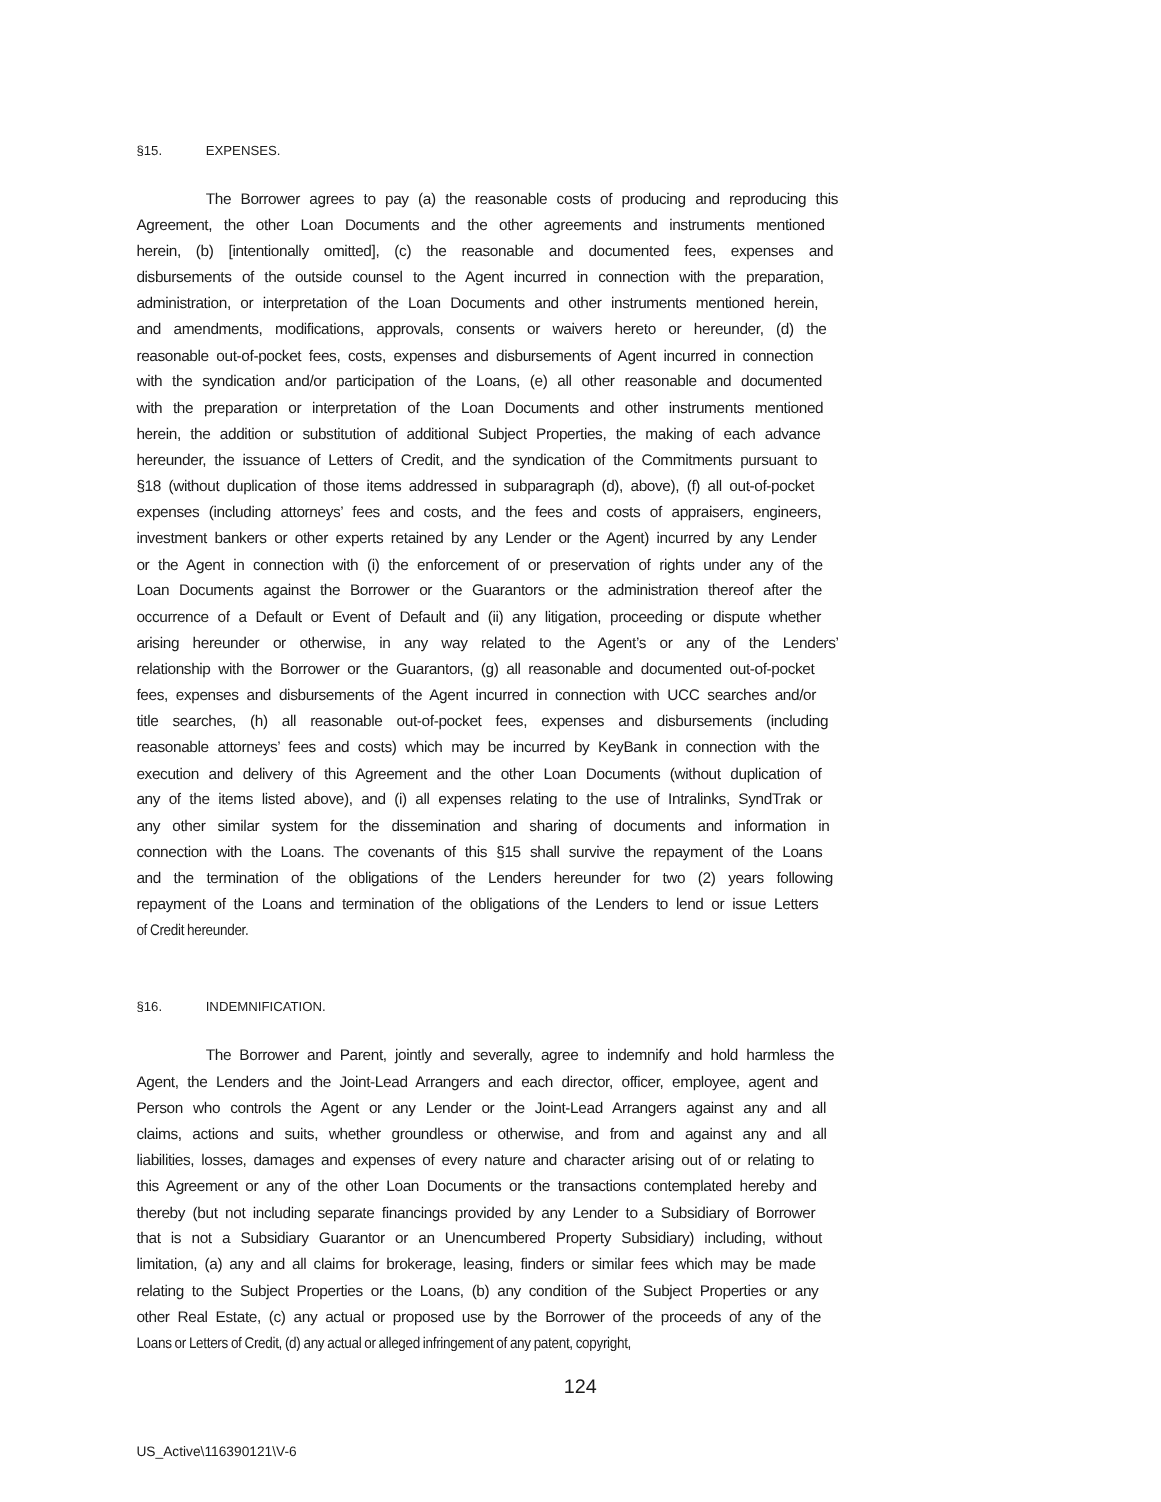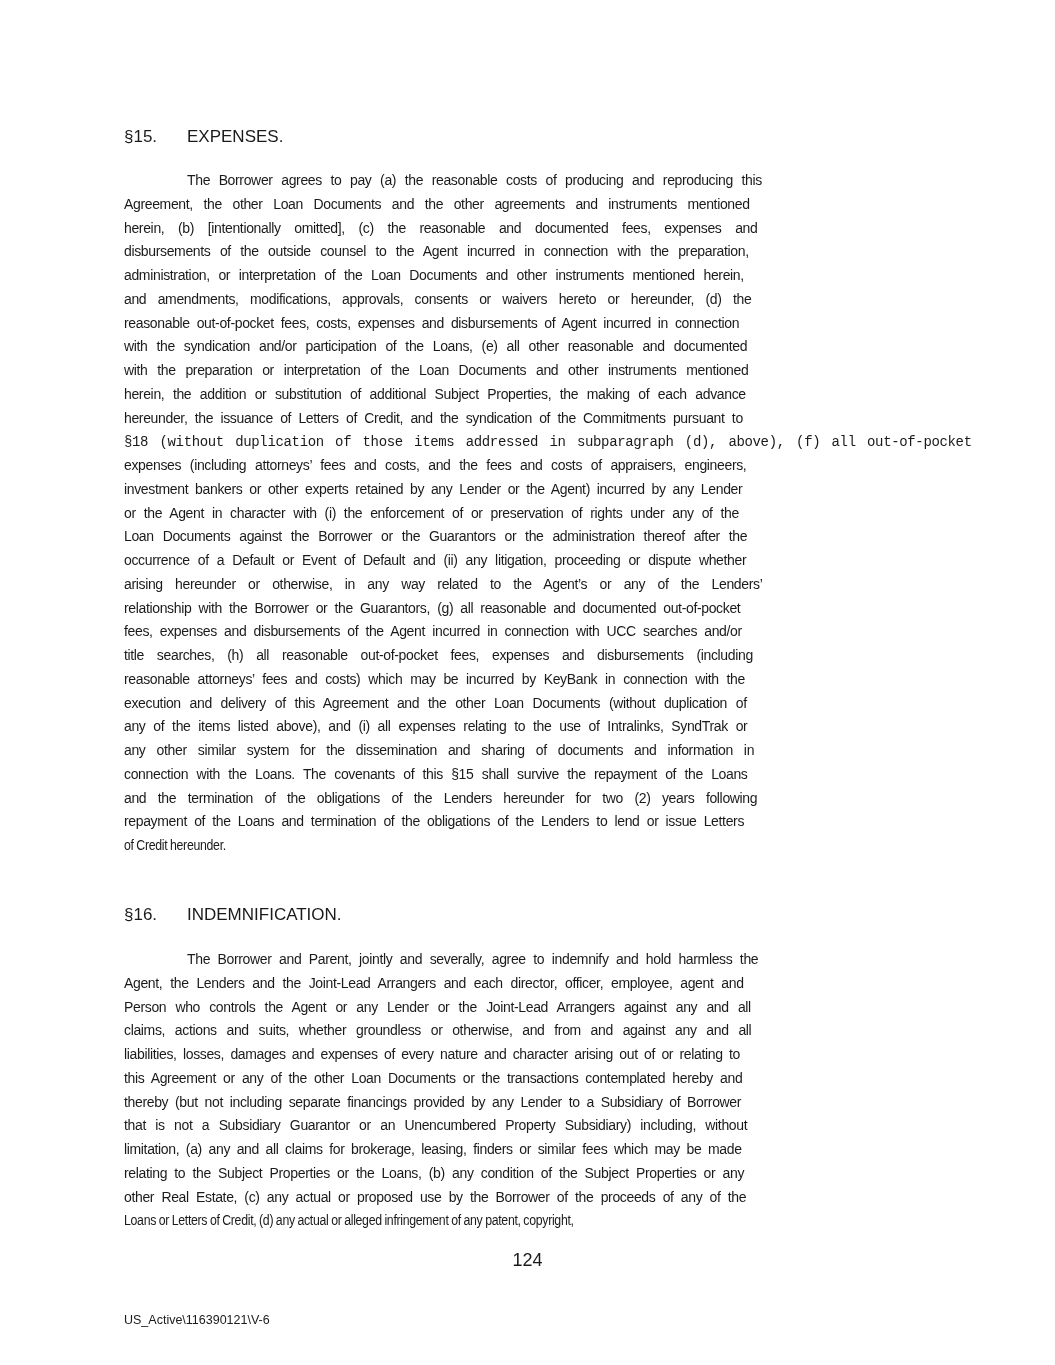--- a/index.html
+++ b/index.html
@@ -18,21 +18,21 @@
     .page {
       position: absolute;
       left: 0; top: 0;
       width: 1055px;
       height: 1365px;
       background: #ffffff;
     }
     .heading {
       position: absolute;
       left: 124px;
-      font-size: 17px;
+      font-size: 12px;
       line-height: 20px;
       white-space: nowrap;
       color: #1a1a1a;
     }
     .heading .num {
       display: inline-block;
       width: 63px;
     }
     .para {
       position: absolute;
@@ -105,24 +105,24 @@
       <div class="line"><span class="t" style="white-space: nowrap; display: inline-block; transform-origin: left center; word-spacing: 7.04545px; width: auto; transform: scaleX(1);">Agreement, the other Loan Documents and the other agreements and instruments mentioned</span></div>
       <div class="line"><span class="t" style="white-space: nowrap; display: inline-block; transform-origin: left center; word-spacing: 10.1151px; width: auto; transform: scaleX(1);">herein, (b) [intentionally omitted], (c) the reasonable and documented fees, expenses and</span></div>
       <div class="line"><span class="t" style="white-space: nowrap; display: inline-block; transform-origin: left center; word-spacing: 5.86178px; width: auto; transform: scaleX(1);">disbursements of the outside counsel to the Agent incurred in connection with the preparation,</span></div>
       <div class="line"><span class="t" style="white-space: nowrap; display: inline-block; transform-origin: left center; word-spacing: 5.10511px; width: auto; transform: scaleX(1);">administration, or interpretation of the Loan Documents and other instruments mentioned herein,</span></div>
       <div class="line"><span class="t" style="white-space: nowrap; display: inline-block; transform-origin: left center; word-spacing: 7.82955px; width: auto; transform: scaleX(1);">and amendments, modifications, approvals, consents or waivers hereto or hereunder, (d) the</span></div>
       <div class="line"><span class="t" style="white-space: nowrap; display: inline-block; transform-origin: left center; word-spacing: 3.3679px; width: auto; transform: scaleX(1);">reasonable out-of-pocket fees, costs, expenses and disbursements of Agent incurred in connection</span></div>
       <div class="line"><span class="t" style="white-space: nowrap; display: inline-block; transform-origin: left center; word-spacing: 5.41587px; width: auto; transform: scaleX(1);">with the syndication and/or participation of the Loans, (e) all other reasonable and documented</span></div>
       <div class="line"><span class="t" style="white-space: nowrap; display: inline-block; transform-origin: left center; word-spacing: 6.20833px; width: auto; transform: scaleX(1);">with the preparation or interpretation of the Loan Documents and other instruments mentioned</span></div>
       <div class="line"><span class="t" style="white-space: nowrap; display: inline-block; transform-origin: left center; word-spacing: 4.9988px; width: auto; transform: scaleX(1);">herein, the addition or substitution of additional Subject Properties, the making of each advance</span></div>
       <div class="line"><span class="t" style="white-space: nowrap; display: inline-block; transform-origin: left center; word-spacing: 3.74442px; width: auto; transform: scaleX(1);">hereunder, the issuance of Letters of Credit, and the syndication of the Commitments pursuant to</span></div>
-      <div class="line"><span class="t" style="white-space: nowrap; display: inline-block; transform-origin: left center; word-spacing: 3.27524px; width: auto; transform: scaleX(1); font-family: Liberation Mono, monospace;">§18 (without duplication of those items addressed in subparagraph (d), above), (f) all out-of-pocket</span></div>
+      <div class="line"><span class="t" style="white-space: nowrap; display: inline-block; transform-origin: left center; word-spacing: 3.27524px; width: auto; transform: scaleX(1);">§18 (without duplication of those items addressed in subparagraph (d), above), (f) all out-of-pocket</span></div>
       <div class="line"><span class="t" style="white-space: nowrap; display: inline-block; transform-origin: left center; word-spacing: 5.15625px; width: auto; transform: scaleX(1);">expenses (including attorneys’ fees and costs, and the fees and costs of appraisers, engineers,</span></div>
       <div class="line"><span class="t" style="white-space: nowrap; display: inline-block; transform-origin: left center; word-spacing: 3.33333px; width: auto; transform: scaleX(1);">investment bankers or other experts retained by any Lender or the Agent) incurred by any Lender</span></div>
-      <div class="line"><span class="t" style="white-space: nowrap; display: inline-block; transform-origin: left center; word-spacing: 4.36673px; width: auto; transform: scaleX(1);">or the Agent in character with (i) the enforcement of or preservation of rights under any of the</span></div>
+      <div class="line"><span class="t" style="white-space: nowrap; display: inline-block; transform-origin: left center; word-spacing: 4.36673px; width: auto; transform: scaleX(1);">or the Agent in connection with (i) the enforcement of or preservation of rights under any of the</span></div>
       <div class="line"><span class="t" style="white-space: nowrap; display: inline-block; transform-origin: left center; word-spacing: 5.36779px; width: auto; transform: scaleX(1);">Loan Documents against the Borrower or the Guarantors or the administration thereof after the</span></div>
       <div class="line"><span class="t" style="white-space: nowrap; display: inline-block; transform-origin: left center; word-spacing: 4.49583px; width: auto; transform: scaleX(1);">occurrence of a Default or Event of Default and (ii) any litigation, proceeding or dispute whether</span></div>
       <div class="line"><span class="t" style="white-space: nowrap; display: inline-block; transform-origin: left center; word-spacing: 8.78021px; width: auto; transform: scaleX(1);">arising hereunder or otherwise, in any way related to the Agent’s or any of the Lenders’</span></div>
       <div class="line"><span class="t" style="white-space: nowrap; display: inline-block; transform-origin: left center; word-spacing: 3.54688px; width: auto; transform: scaleX(1);">relationship with the Borrower or the Guarantors, (g) all reasonable and documented out-of-pocket</span></div>
       <div class="line"><span class="t" style="white-space: nowrap; display: inline-block; transform-origin: left center; word-spacing: 3.63582px; width: auto; transform: scaleX(1);">fees, expenses and disbursements of the Agent incurred in connection with UCC searches and/or</span></div>
       <div class="line"><span class="t" style="white-space: nowrap; display: inline-block; transform-origin: left center; word-spacing: 9.29375px; width: auto; transform: scaleX(1);">title searches, (h) all reasonable out-of-pocket fees, expenses and disbursements (including</span></div>
       <div class="line"><span class="t" style="white-space: nowrap; display: inline-block; transform-origin: left center; word-spacing: 4.30246px; width: auto; transform: scaleX(1);">reasonable attorneys’ fees and costs) which may be incurred by KeyBank in connection with the</span></div>
       <div class="line"><span class="t" style="white-space: nowrap; display: inline-block; transform-origin: left center; word-spacing: 5.20673px; width: auto; transform: scaleX(1);">execution and delivery of this Agreement and the other Loan Documents (without duplication of</span></div>
       <div class="line"><span class="t" style="white-space: nowrap; display: inline-block; transform-origin: left center; word-spacing: 4.27022px; width: auto; transform: scaleX(1);">any of the items listed above), and (i) all expenses relating to the use of Intralinks, SyndTrak or</span></div>
       <div class="line"><span class="t" style="white-space: nowrap; display: inline-block; transform-origin: left center; word-spacing: 7.49159px; width: auto; transform: scaleX(1);">any other similar system for the dissemination and sharing of documents and information in</span></div>

